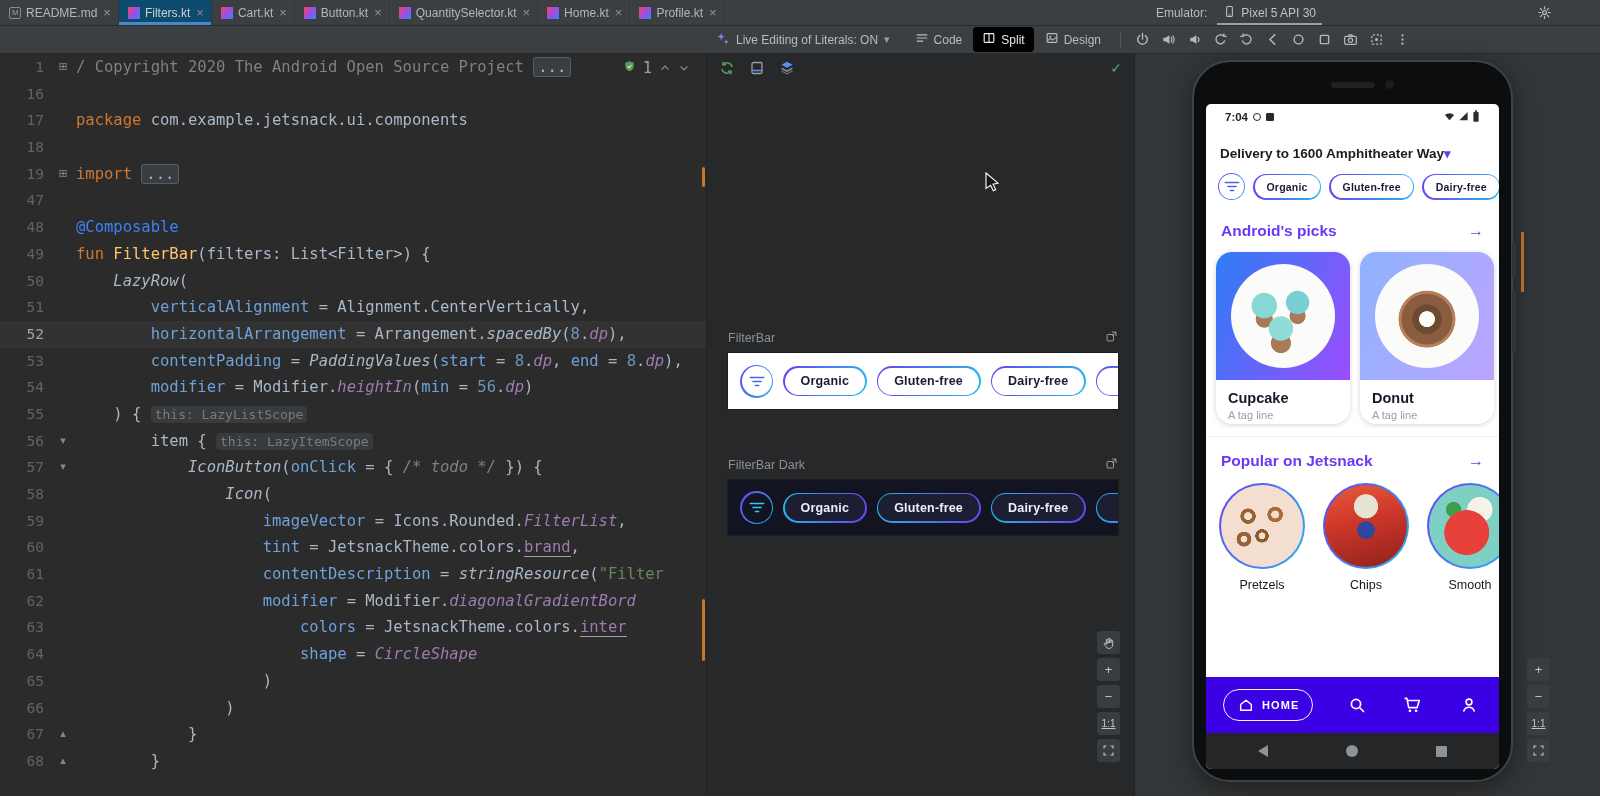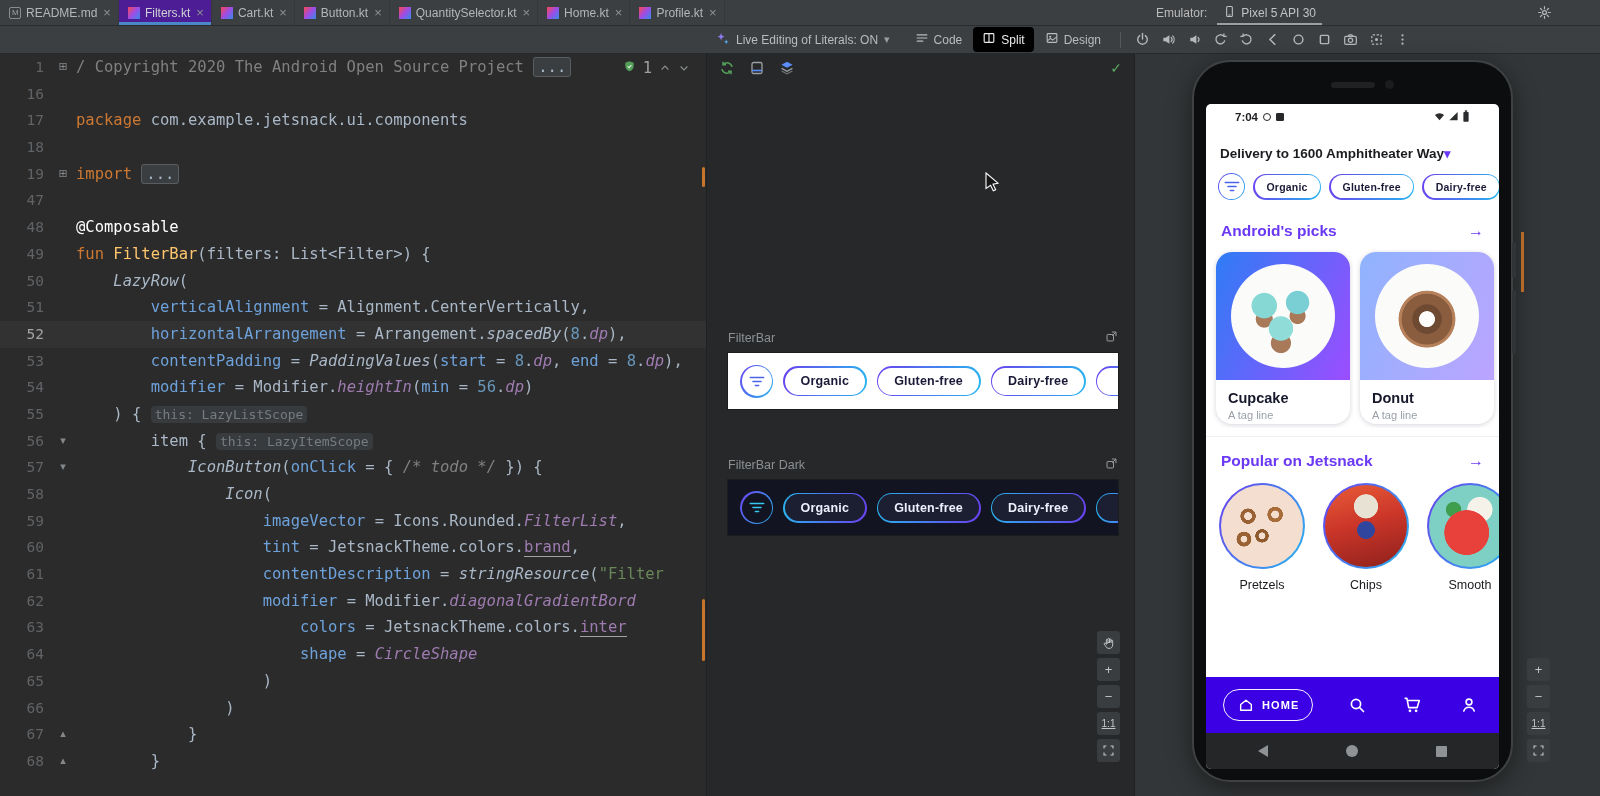--- a/index.html
+++ b/index.html
@@ -2,21 +2,21 @@
 <html><head>
 <meta charset="utf-8">
 <style>
 *{margin:0;padding:0;box-sizing:border-box;}
 html,body{width:1600px;height:796px;overflow:hidden;background:#2b2b2b;font-family:"Liberation Sans",sans-serif;}
 .app{position:relative;width:1600px;height:796px;color:#bbb;font-size:12px;}
 
 .tabbar{height:26px;background:#3c3f41;display:flex;align-items:stretch;border-bottom:1px solid #2a2c2e;}
 .tabs{display:flex;}
 .tab{display:flex;align-items:center;gap:5px;padding:0 7px 0 9px;border-right:1px solid #353839;color:#b4b6b8;}
-.tab.active{background:#4c1d95;box-shadow:inset 0 -3px 0 #4a88c7;color:#d0d2d4;text-align:right;}
+.tab.active{background:#0c4a6e;box-shadow:inset 0 -3px 0 #4a88c7;color:#d0d2d4;text-align:right;}
 .tx{color:#8f9294;font-size:13px;line-height:1;margin-left:1px;}
 .ticon{width:12px;height:12px;display:inline-block;flex:none;}
 .ticon.kotlin{background:linear-gradient(130deg,#e8486f 10%,#9d4ce8 50%,#4a7fe8 90%);}
 .ticon.markdown{border:1px solid #8a8d8f;border-radius:2px;position:relative;}
 .ticon.markdown::after{content:"M";position:absolute;left:2px;top:0;font-size:8px;line-height:10px;color:#9da0a2;}
 .tabbar-right{margin-left:auto;display:flex;align-items:center;gap:10px;padding-right:48px;}
 .device-tab{display:flex;align-items:center;gap:5px;height:100%;padding:0 6px;box-shadow:inset 0 -2px 0 #9da0a2;color:#c0c2c4;}
 .gear{margin-left:205px;color:#b4b6b8;display:grid;place-items:center;}
 
 .toolbar{height:28px;background:#3c3f41;border-bottom:1px solid #272a2c;display:flex;align-items:center;}
@@ -31,21 +31,21 @@
 
 .main{display:flex;height:742px;}
 
 .editor{width:707px;flex:none;background:#2b2b2b;position:relative;font-family:"DejaVu Sans Mono","Liberation Mono",monospace;font-size:15.5px;overflow:hidden;border-right:1px solid #1f2223;}
 .line{display:flex;height:26.7px;line-height:26.7px;white-space:pre;}
 .line.current{background:#323232;}
 .gut{flex:none;width:50px;text-align:right;color:#606366;font-size:14.5px;padding-right:6px;}
 .line.current .gut{color:#a1a3a5;}
 .foldc{flex:none;width:26px;color:#84888b;font-size:11px;text-align:center;font-family:"DejaVu Sans",sans-serif;}
 .codeln{flex:1;color:#a9b7c6;overflow:hidden;}
-.kw{color:#cc7832}.fn{color:#ffc66d}.ann{color:#ffffff}.na{color:#6ea1d9}.num{color:#6897bb}
+.kw{color:#cc7832}.fn{color:#ffc66d}.ann{color:#3b82f6}.na{color:#6ea1d9}.num{color:#6897bb}
 .str{color:#6a8759}.cm{color:#808080}.cmit{color:#808080;font-style:italic}
 .it{font-style:italic}.exti{color:#9e7bb0;font-style:italic}
 .extu{color:#9e7bb0;border-bottom:1px solid #a3a3a3;}
 .inlay{color:#767c82;background:#383b3d;border-radius:4px;font-size:13px;padding:1px 4px;}
 .fold{background:#3b3e40;border:1px solid #5a5d5f;border-radius:3px;padding:0 4px;color:#a9b7c6;}
 .chg{position:absolute;width:3px;right:1px;background:#c8752c;border-radius:2px;}
 .inspect{position:absolute;top:4px;right:16px;display:flex;align-items:center;gap:7px;color:#9da0a2;height:20px;}
 .ich{color:#8a8d90;display:grid;place-items:center;}
 
 .preview{width:428px;flex:none;background:#26282a;position:relative;border-right:1px solid #1f2223;}
@@ -78,21 +78,21 @@
 
 .emupanel{flex:1;background:#333638;position:relative;}
 .orange-marker{position:absolute;left:386px;top:178px;width:3px;height:60px;background:#c8752c;}
 .phone{position:absolute;left:57px;top:6px;width:321px;height:722px;background:#0c0d0e;border-radius:38px;border:2px solid #3f4244;box-shadow:0 6px 24px rgba(0,0,0,.45);}
 .speaker{position:absolute;top:20px;left:50%;transform:translateX(-50%);width:44px;height:6px;border-radius:3px;background:#1f2122;}
 .camdot{position:absolute;top:18px;left:50%;margin-left:32px;width:9px;height:9px;border-radius:50%;background:#1a1c1d;}
 .sbtn{position:absolute;right:-5px;width:4px;background:#313436;border-radius:2px;}
 .sbtn.b1{top:180px;height:36px;}
 .sbtn.b2{top:228px;height:64px;}
 .screen{position:absolute;left:12px;top:42px;width:293px;height:665px;background:#fff;border-radius:5px;overflow:hidden;display:flex;flex-direction:column;}
-.sbar{height:25px;display:flex;align-items:center;padding:0 29px;gap:5px;color:#202124;font-size:11.5px;font-weight:700;flex:none;}
+.sbar{height:25px;display:flex;align-items:center;padding:0 19px;gap:5px;color:#202124;font-size:11.5px;font-weight:700;flex:none;}
 .nico{width:8px;height:8px;border-radius:50%;border:1.6px solid #26282a;display:inline-block;}
 .nico.sq{border-radius:1px;background:#26282a;}
 .sbar-right{margin-left:auto;display:flex;gap:3px;align-items:center;}
 .delivery{display:flex;align-items:center;justify-content:flex-start;padding:17px 14px 9px;color:#1b1c20;font-size:13.5px;font-weight:600;flex:none;}
 .dchev{color:#6b39f4;font-size:13px;}
 .fchips{display:flex;align-items:center;gap:8px;padding:3px 0 7px 12px;overflow:hidden;flex:none;}
 .fbtn.small{width:27px;height:27px;padding:1.2px;}
 .mchip>span{height:23px;padding:0 12px;font-size:10.5px;}
 .shead{display:flex;align-items:center;justify-content:space-between;padding:15px 15px 6px;color:#6b39f4;font-size:15.5px;font-weight:700;flex:none;}
 .shead .arrow{font-size:16px;font-weight:400;}

